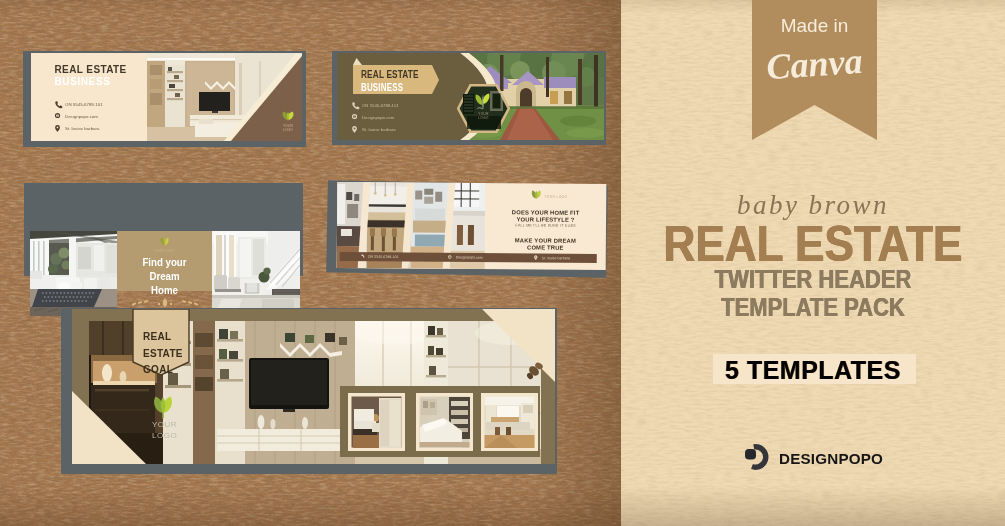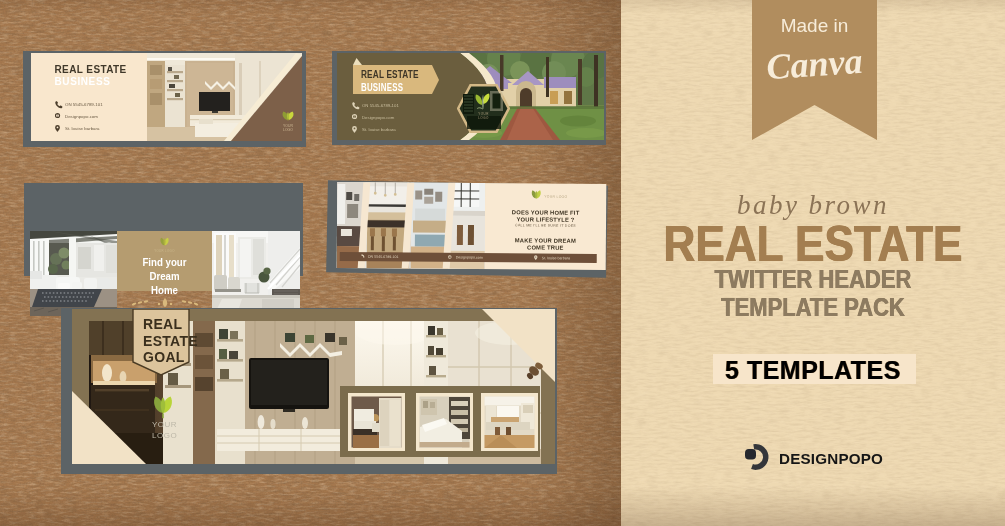--- a/index.html
+++ b/index.html
@@ -490,21 +490,21 @@
     </svg>
 
     <svg class="abs" style="left:0;top:82px" width="74" height="73">
         <polygon points="0,0 0,73 74,73" fill="#f2e2c6"></polygon>
       </svg>
 
     <svg class="abs" style="left:60px;top:0" width="58" height="68" viewBox="0 0 58 68">
       <polygon points="1,0 57,0 57,53 29,66 1,53" fill="#dcc49c" stroke="#4a3b24" stroke-width="1.4"></polygon>
     </svg>
 
-    <div class="abs" style="left:71px;top:7px;font-weight:bold;font-size:14px;line-height:16.5px;letter-spacing:0.3px;color:#3a2f1d;">REAL<br>ESTATE<br>GOAL</div>
+    <div class="abs" style="left:71px;top:20px;font-weight:bold;font-size:10px;line-height:16.5px;letter-spacing:0.3px;color:#3a2f1d;">REAL<br>ESTATE<br>GOAL</div>
 
     <svg class="abs" style="left:78px;top:86px" width="26" height="24" viewBox="0 0 16 16">
       <path d="M7,12 C2,10 1,4 3,1 C8,3 9,8 7,12 Z" fill="#87a33c"></path>
       <path d="M9,12 C14,10 15,4 13,1 C8,3 7,8 9,12 Z" fill="#b9d438"></path>
       <path d="M8,13 C6,9 6,4 8,1.5 C10,4 10,9 8,13 Z" fill="#9fbe3a"></path>
       <rect x="7.5" y="12.5" width="1" height="3" fill="#8aa93c"></rect>
     </svg>
 
     <div class="abs" style="left:80px;top:111px;font-size:8px;line-height:10.5px;color:#bdb8a8;letter-spacing:0.5px;">YOUR<br>LOGO</div>
 

